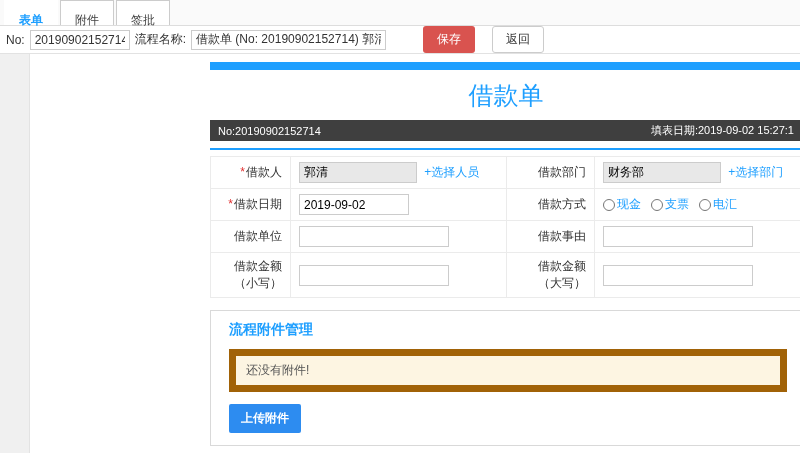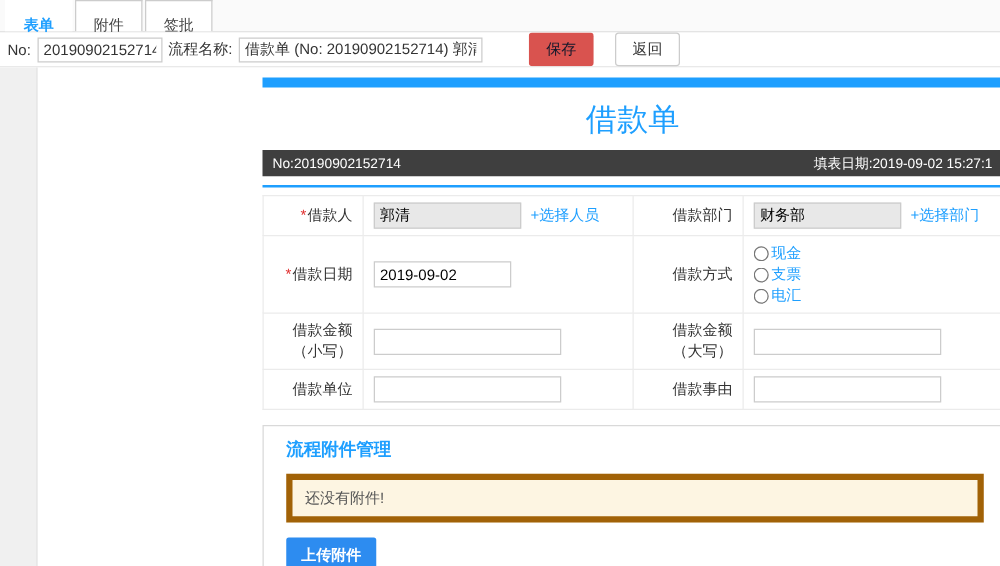--- a/index.html
+++ b/index.html
@@ -30,21 +30,21 @@
   .inp {
     height: 20px; border: 1px solid #ccc; font-size: 12px; padding: 0 4px;
     font-family: inherit; color: #333; background: #fff;
   }
   .no-inp { width: 100px; }
   .name-inp { width: 195px; }
   .btn {
     font-size: 12px; padding: 4px 13px; border-radius: 3px; cursor: pointer;
     border: 1px solid transparent; font-family: inherit; white-space: nowrap;
   }
-  .btn-save { background: #d9534f; color: #0f172a; margin-left: 32px; }
+  .btn-save { background: #d9534f; color: #ffffff; margin-left: 32px; }
   .btn-next { background: #1E9FFF; color: #fff; margin-left: 18px; }
   .btn-back { background: #fff; color: #333; border-color: #ccc; margin-left: 12px; }
 
   
   .content { position: relative; height: 399px; background: #fff; }
   .left-strip {
     position: absolute; left: 0; top: 0; width: 30px; height: 100%;
     background: #f0f0f0; border-right: 1px solid #e3e3e3;
   }
   .main { margin-left: 210px; width: 592px; padding-top: 8px; }
@@ -65,29 +65,29 @@
   table.form-table { width: 100%; border-collapse: collapse; margin-top: 6px; }
   .form-table td { border: 1px solid #ebebeb; padding: 5px 8px; vertical-align: middle; }
   td.flabel { width: 80px; text-align: right; color: #333; line-height: 1.4; }
   td.fvalue { width: 216px; }
   td.flabel2 { width: 88px; text-align: right; }
   .req { color: #e03030; margin-right: 1px; }
   .f-inp { height: 21px; border: 1px solid #ccc; font-size: 12px; padding: 0 4px; font-family: inherit; }
   .f-inp.ro { background: #e8e8e8; }
   .w95 { width: 118px; } .w110 { width: 110px; } .w150 { width: 150px; }
   a.sel-link { color: #1E9FFF; text-decoration: none; margin-left: 4px; white-space: nowrap; cursor: pointer; }
-  .radio-group { display: flex; white-space: nowrap; flex-direction: column; }
+  .radio-group { display: flex; align-items: center; gap: 10px; white-space: nowrap; }
   .radio-group label { color: #1E9FFF; display: inline-flex; align-items: center; gap: 2px; cursor: pointer; }
   .radio-group input[type=radio] { width: 12px; height: 12px; margin: 0; }
 
   
   .attach-panel { margin-top: 12px; border: 1px solid #d9d9d9; background: #fff; }
   .attach-title { color: #1E9FFF; font-weight: bold; font-size: 14px; padding: 10px 14px 8px 18px; }
   .notice-bar {
-    margin: 2px 14px 0 18px; background: #fdf5e2; border: 5px solid #a16207;
+    margin: 2px 14px 0 18px; background: #fdf5e2; border: 7px solid #a16207;
     color: #555; padding: 6px 10px;
   }
   .upload-btn {
     margin: 12px 14px 12px 18px; background: #2d8cf0; color: #fff; border: none;
     padding: 6px 12px; font-size: 12px; border-radius: 2px; cursor: pointer; font-family: inherit; font-weight: bold;
   }
 
   
   .approval-panel { margin-top: 14px; border: 1px solid #e59a9a; background: #fff; height: 160px; }
   .approval-title { color: #cc3333; font-weight: bold; font-size: 14px; padding: 12px 14px 10px 18px; }
@@ -166,41 +166,41 @@
                 </label>
                 <label>
                   <input type="radio" name="borrow-method" style="">
                   <span>电汇</span>
                 </label>
               </div>
             </td>
           </tr>
           <tr>
             <td class="flabel">
+              <span>借款单位</span>
+            </td>
+            <td class="fvalue">
+              <input class="f-inp w150" style="">
+            </td>
+            <td class="flabel2">
+              <span>借款事由</span>
+            </td>
+            <td>
+              <input class="f-inp w150" style="">
+            </td>
+          </tr>
+          <tr>
+            <td class="flabel">
               <span>借款金额（小写）</span>
             </td>
             <td class="fvalue">
               <input class="f-inp w150" style="">
             </td>
             <td class="flabel2">
               <span>借款金额（大写）</span>
-            </td>
-            <td>
-              <input class="f-inp w150" style="">
-            </td>
-          </tr>
-          <tr>
-            <td class="flabel">
-              <span>借款单位</span>
-            </td>
-            <td class="fvalue">
-              <input class="f-inp w150" style="">
-            </td>
-            <td class="flabel2">
-              <span>借款事由</span>
             </td>
             <td>
               <input class="f-inp w150" style="">
             </td>
           </tr>
         </tbody>
           </table>
       </div>
 
       <div class="attach-panel">

